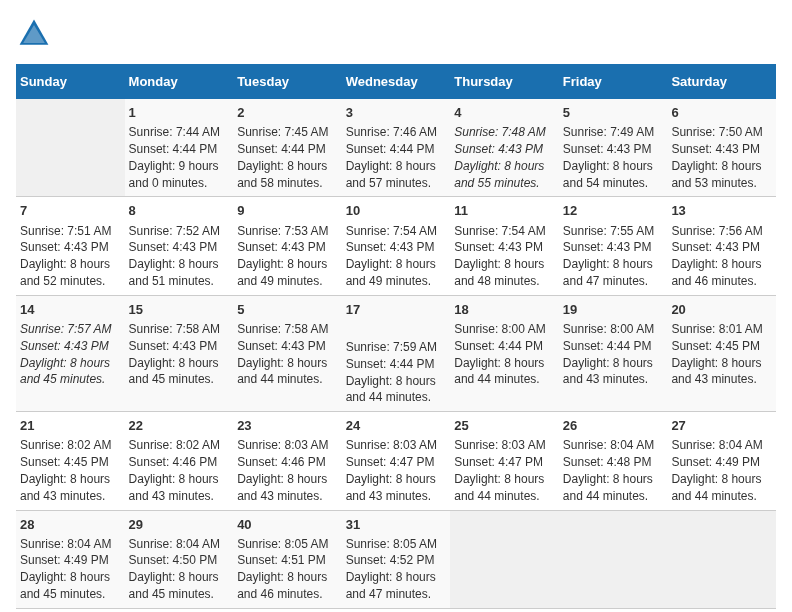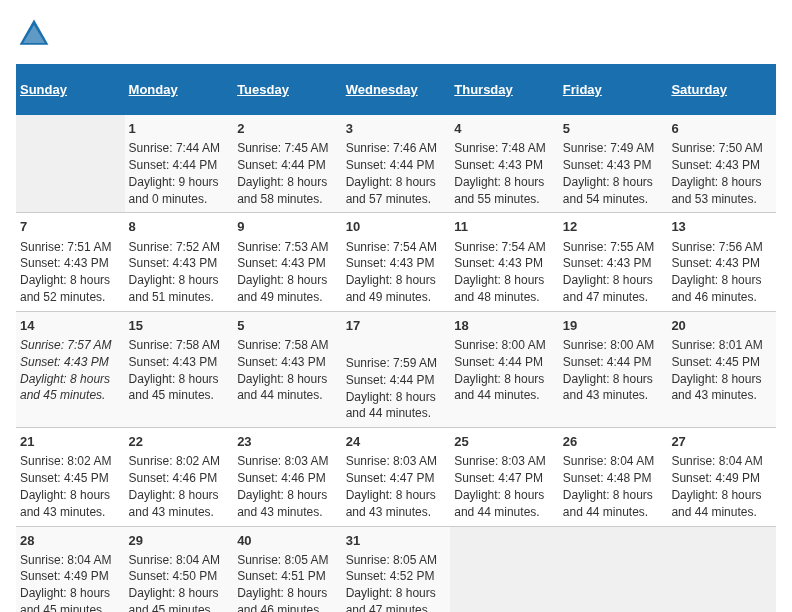--- a/index.html
+++ b/index.html
@@ -43,25 +43,24 @@
       color: #444;
     }
     table {
       width: 100%;
       border-collapse: collapse;
       font-size: 11px;
     }
     thead th {
       background-color: #1a6faf;
       color: #fff;
-      padding: 18px 4px;
+      padding: 10px 4px;
       text-align: left;
       font-size: 13px;
       font-weight: bold;
-      text-decoration: underline;
     }
     tbody tr {
       border-bottom: 1px solid #ccc;
     }
     tbody tr:nth-child(odd) {
       background-color: #f9f9f9;
     }
     tbody tr:nth-child(even) {
       background-color: #ffffff;
     }
@@ -135,21 +134,21 @@
         </td>
         <td>
           <span class="day-num">3</span>
           <div class="day-info" style="white-space: pre-line;">Sunrise: 7:46 AM
 Sunset: 4:44 PM
 Daylight: 8 hours
 and 57 minutes.</div>
         </td>
         <td>
           <span class="day-num">4</span>
-          <div class="day-info" style="white-space: pre-line;">Sunrise: 7:48 AM
+          <div class="day-info" style="white-space: pre-line; font-style: italic;">Sunrise: 7:48 AM
 Sunset: 4:43 PM
 Daylight: 8 hours
 and 55 minutes.</div>
         </td>
         <td>
           <span class="day-num">5</span>
           <div class="day-info" style="white-space: pre-line;">Sunrise: 7:49 AM
 Sunset: 4:43 PM
 Daylight: 8 hours
 and 54 minutes.</div>

